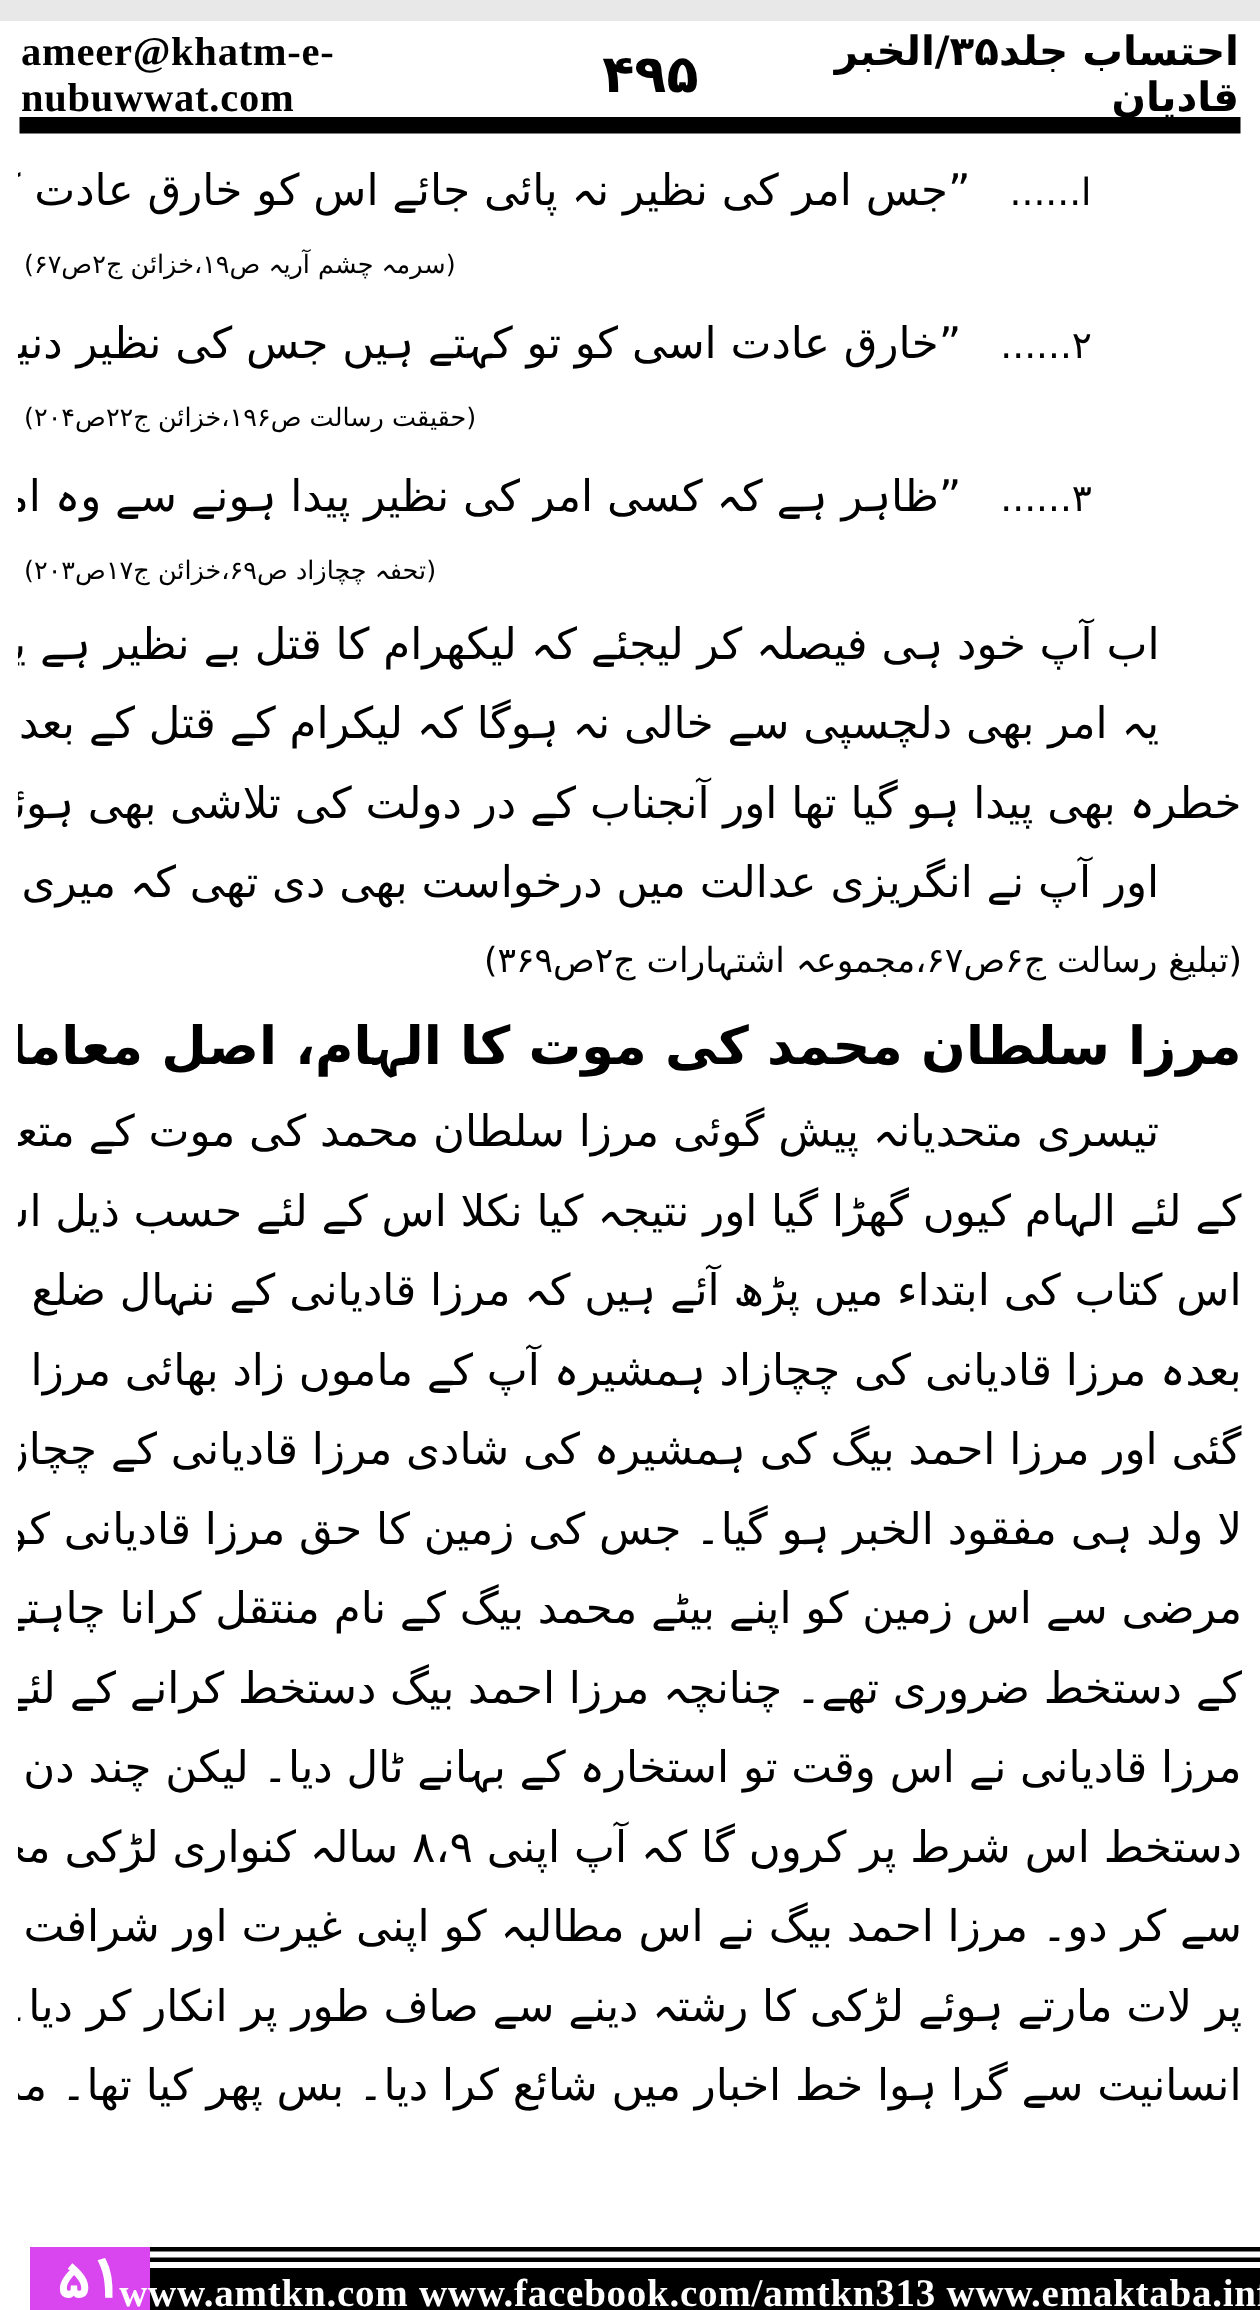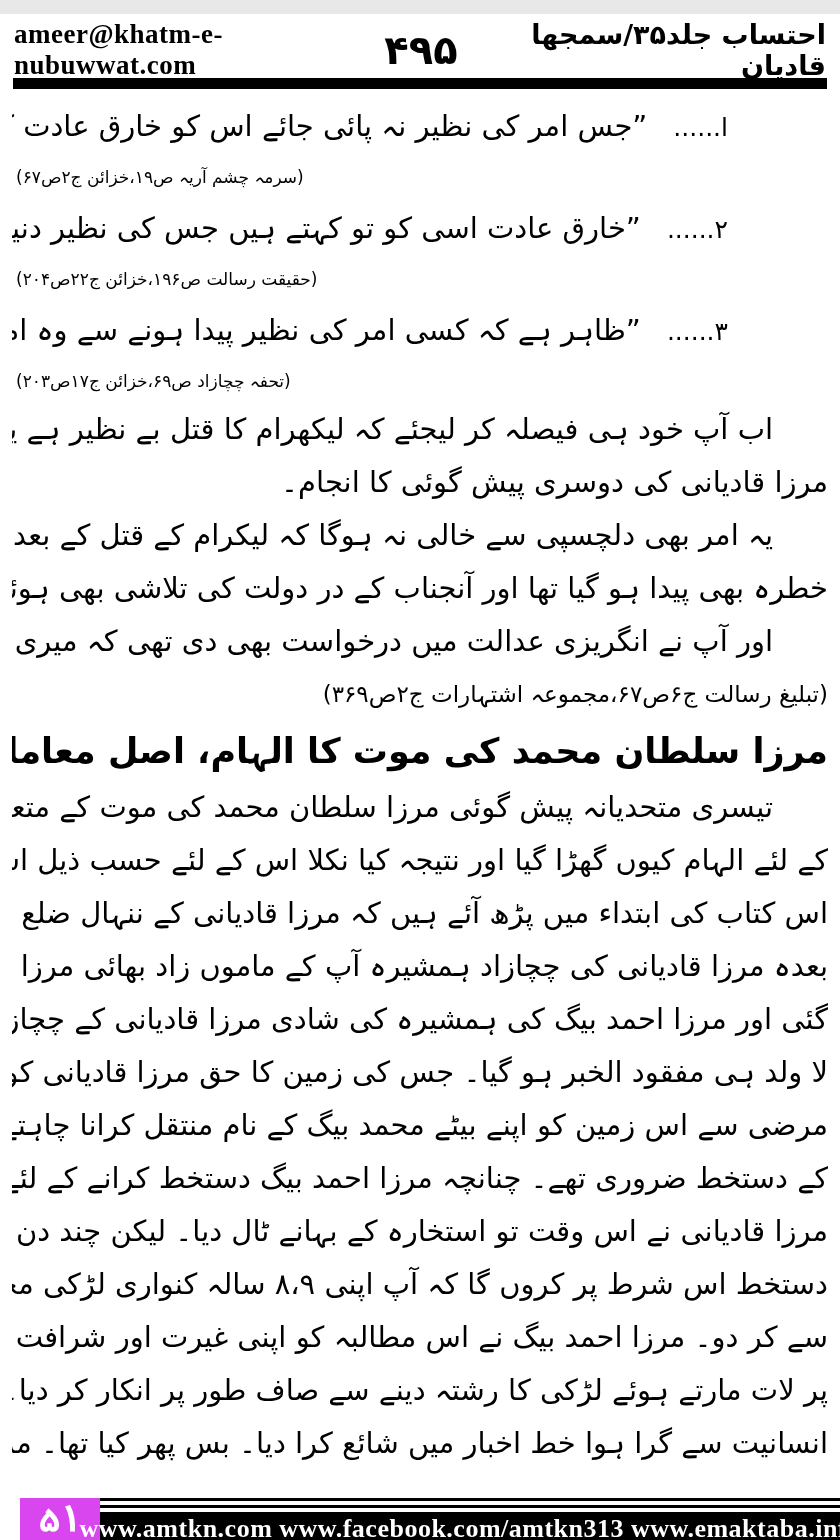--- a/index.html
+++ b/index.html
@@ -10,21 +10,21 @@
   }
   
   .header{
     display:flex;justify-content:space-between;align-items:center;
     padding:12px 14px 2px 14px;height:48px;
   }
   .header-email{
     font-family:"Liberation Serif",serif;font-weight:bold;font-size:27px;
     letter-spacing:.5px;direction:ltr;
   }
-  .header-page-number{font-size:40px;font-weight:bold;line-height:1;direction:rtl;}
+  .header-page-number{font-size:35px;font-weight:bold;line-height:1;direction:rtl;}
   .header-title{font-size:27px;font-weight:bold;direction:rtl;}
   .top-rule{height:11px;background:#000;margin:2px 13px 0 13px;}
   
   .body{direction:rtl;padding:8px 12px 0 12px;}
   .quote-line{
     display:flex;align-items:baseline;gap:26px;
     padding-right:100px;font-size:29px;height:58px;line-height:58px;
     white-space:nowrap;overflow:hidden;
   }
   .quote-marker{font-size:25px;letter-spacing:2px;flex:0 0 auto;}
@@ -60,21 +60,21 @@
   }
 </style>
 </head>
 <body>
 
 <div class="page">
 
   <div class="header">
     <span class="header-email">ameer@khatm-e-nubuwwat.com</span>
     <span class="header-page-number">۴۹۵</span>
-    <span class="header-title">احتساب جلد۳۵/سمجھا قادیان</span>
+    <span class="header-title">احتساب جلد۳۵/الخبر قادیان</span>
   </div>
   <div class="top-rule"></div>
 
   <div class="body">
 
     <div class="quote-line">
       <span class="quote-marker">ا......</span>
       <span class="quote-text">”جس امر کی نظیر نہ پائی جائے اس کو خارق عادت کہتے ہیں۔“</span>
     </div>
     <div class="ref-line">(سرمہ چشم آریہ ص۱۹،خزائن ج۲ص۶۷)</div>
@@ -85,21 +85,20 @@
     </div>
     <div class="ref-line">(حقیقت رسالت ص۱۹۶،خزائن ج۲۲ص۲۰۴)</div>
 
     <div class="quote-line">
       <span class="quote-marker">۳......</span>
       <span class="quote-text">”ظاہر ہے کہ کسی امر کی نظیر پیدا ہونے سے وہ امر بے نظیر نہیں کہلاسکتا۔“</span>
     </div>
     <div class="ref-line">(تحفہ چچازاد ص۶۹،خزائن ج۱۷ص۲۰۳)</div>
 
     <div class="para-line indent">اب آپ خود ہی فیصلہ کر لیجئے کہ لیکھرام کا قتل بے نظیر ہے یا نہیں۔ ناظرین! یہ تھا</div>
-    <div class="para-line">مرزا قادیانی کی دوسری پیش گوئی کا انجام۔</div>
 
     <div class="para-line indent">یہ امر بھی دلچسپی سے خالی نہ ہوگا کہ لیکرام کے قتل کے بعد مرزا قادیانی کو اپنی جان کا</div>
     <div class="para-line">
       <span>خطرہ بھی پیدا ہو گیا تھا اور آنجناب کے در دولت کی تلاشی بھی ہوئی۔</span>
       
     </div>
 
     <div class="para-line indent">اور آپ نے انگریزی عدالت میں درخواست بھی دی تھی کہ میری حفاظت کے لئے</div>
     <div class="para-line spread">
       <span class="ref-inline">(تبلیغ رسالت ج۶ص۶۷،مجموعہ اشتہارات ج۲ص۳۶۹)</span>

